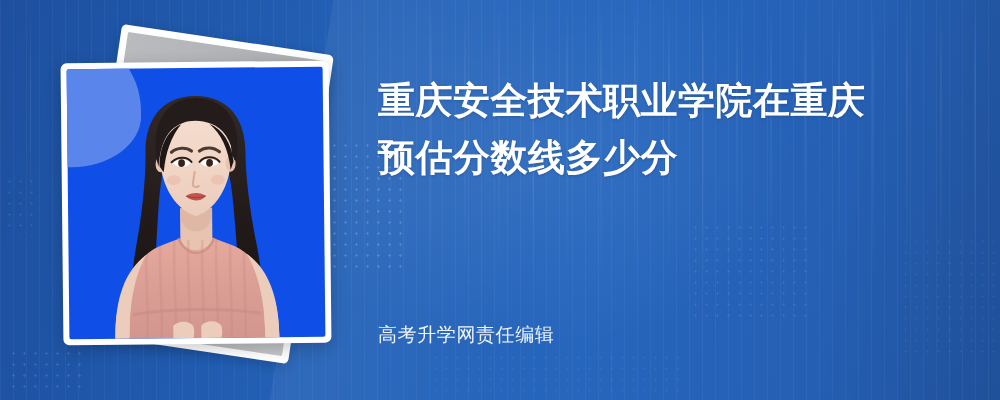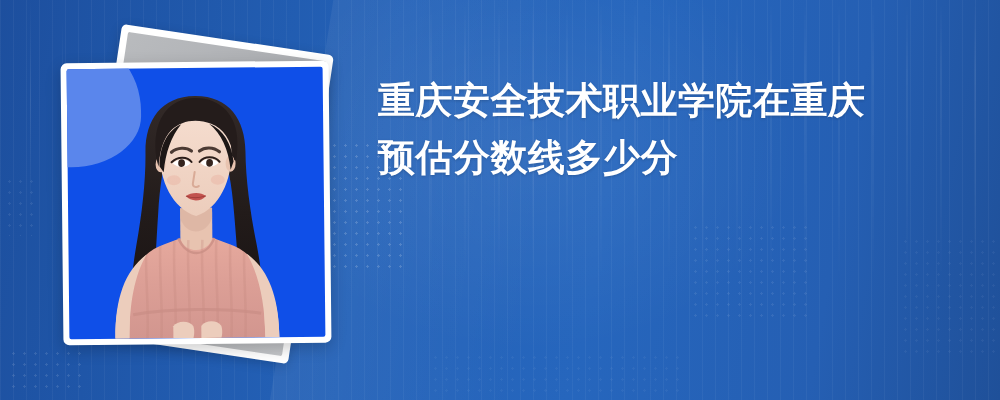--- a/index.html
+++ b/index.html
@@ -274,15 +274,16 @@
           <path d="M132 258 C136 252 148 252 152 258 C154 264 152 270 152 270 L132 270 Z" fill="#eccdbc"></path>
         </svg>
       </div>
     </div>
   </div>
 
   <div class="text-col">
     <div class="title">重庆安全技术职业学院在重庆预估分数线多少分</div>
 
 
+    <div class="author-role">高考升学网责任编辑</div>
   </div>
 
 </div>
 
 </body></html>

